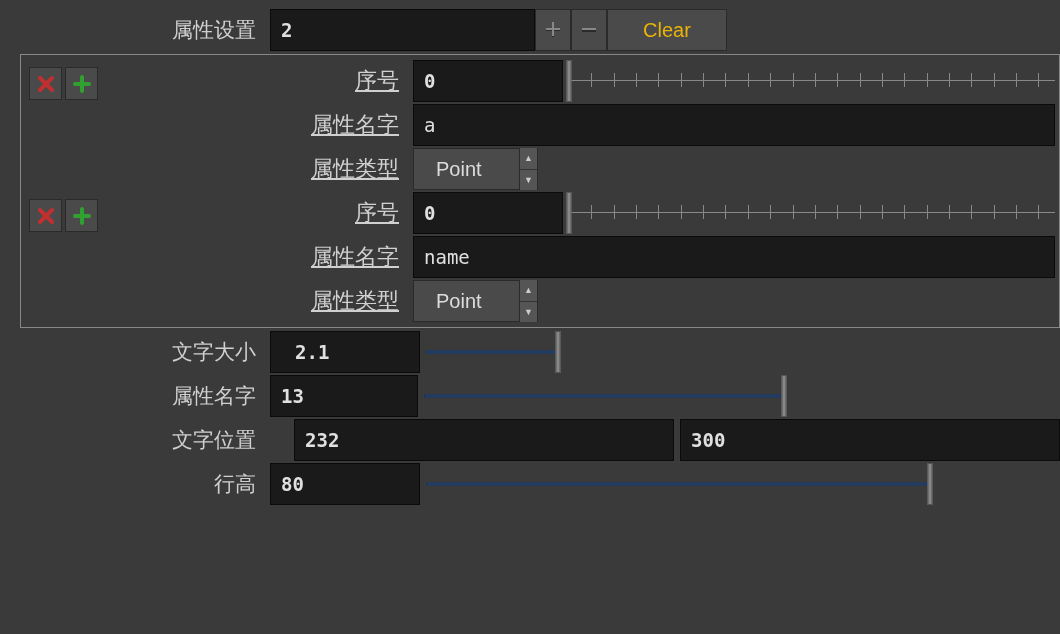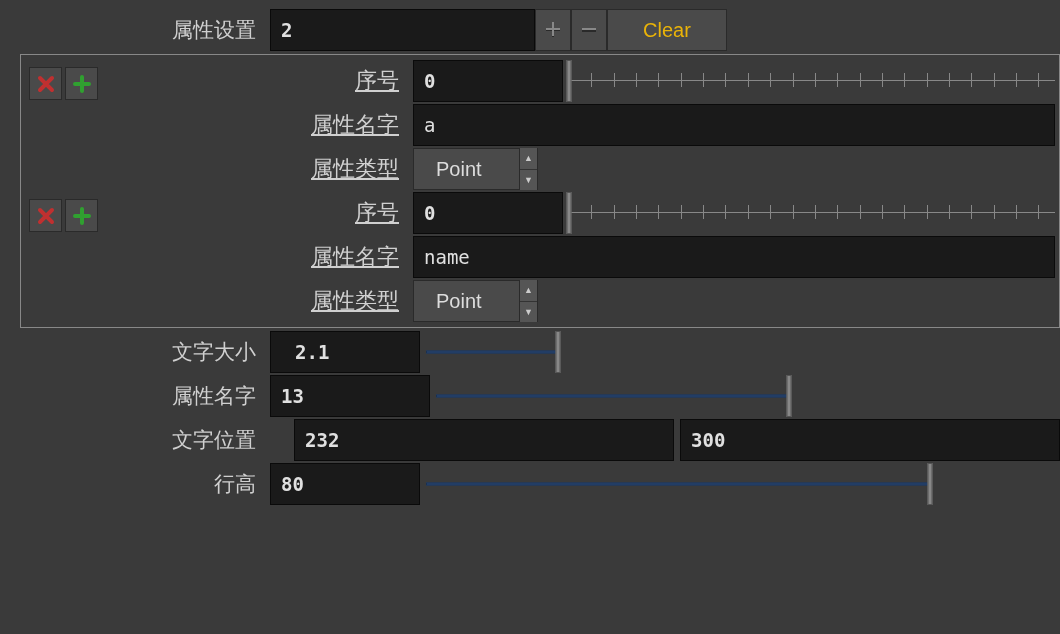--- a/index.html
+++ b/index.html
@@ -268,21 +268,21 @@
   <div class="label">文字大小</div>
   <input class="num-input" style="width: 150px; padding-left: 24px;" value="2.1">
   <div class="slider-wrap">
     <div class="slider-fill" id="ts-fill" style="width: 21%;"></div>
     <div class="slider-handle" id="ts-handle" style="left: 21%;"></div>
   </div>
 </div>
 
 <div class="row">
   <div class="label">属性名字</div>
-  <input class="num-input" style="width: 160px;" value="13">
+  <input class="num-input" style="width: 148px;" value="13">
   <div class="slider-wrap">
     <div class="slider-fill" id="tw-fill" style="width: 57%;"></div>
     <div class="slider-handle" id="tw-handle" style="left: 57%;"></div>
   </div>
 </div>
 
 <div class="row">
   <div class="label">文字位置</div>
   <input class="num-input" style="flex: 1 1 0%; margin-left: 24px;" value="232">
   <div style="width:6px;"></div>

